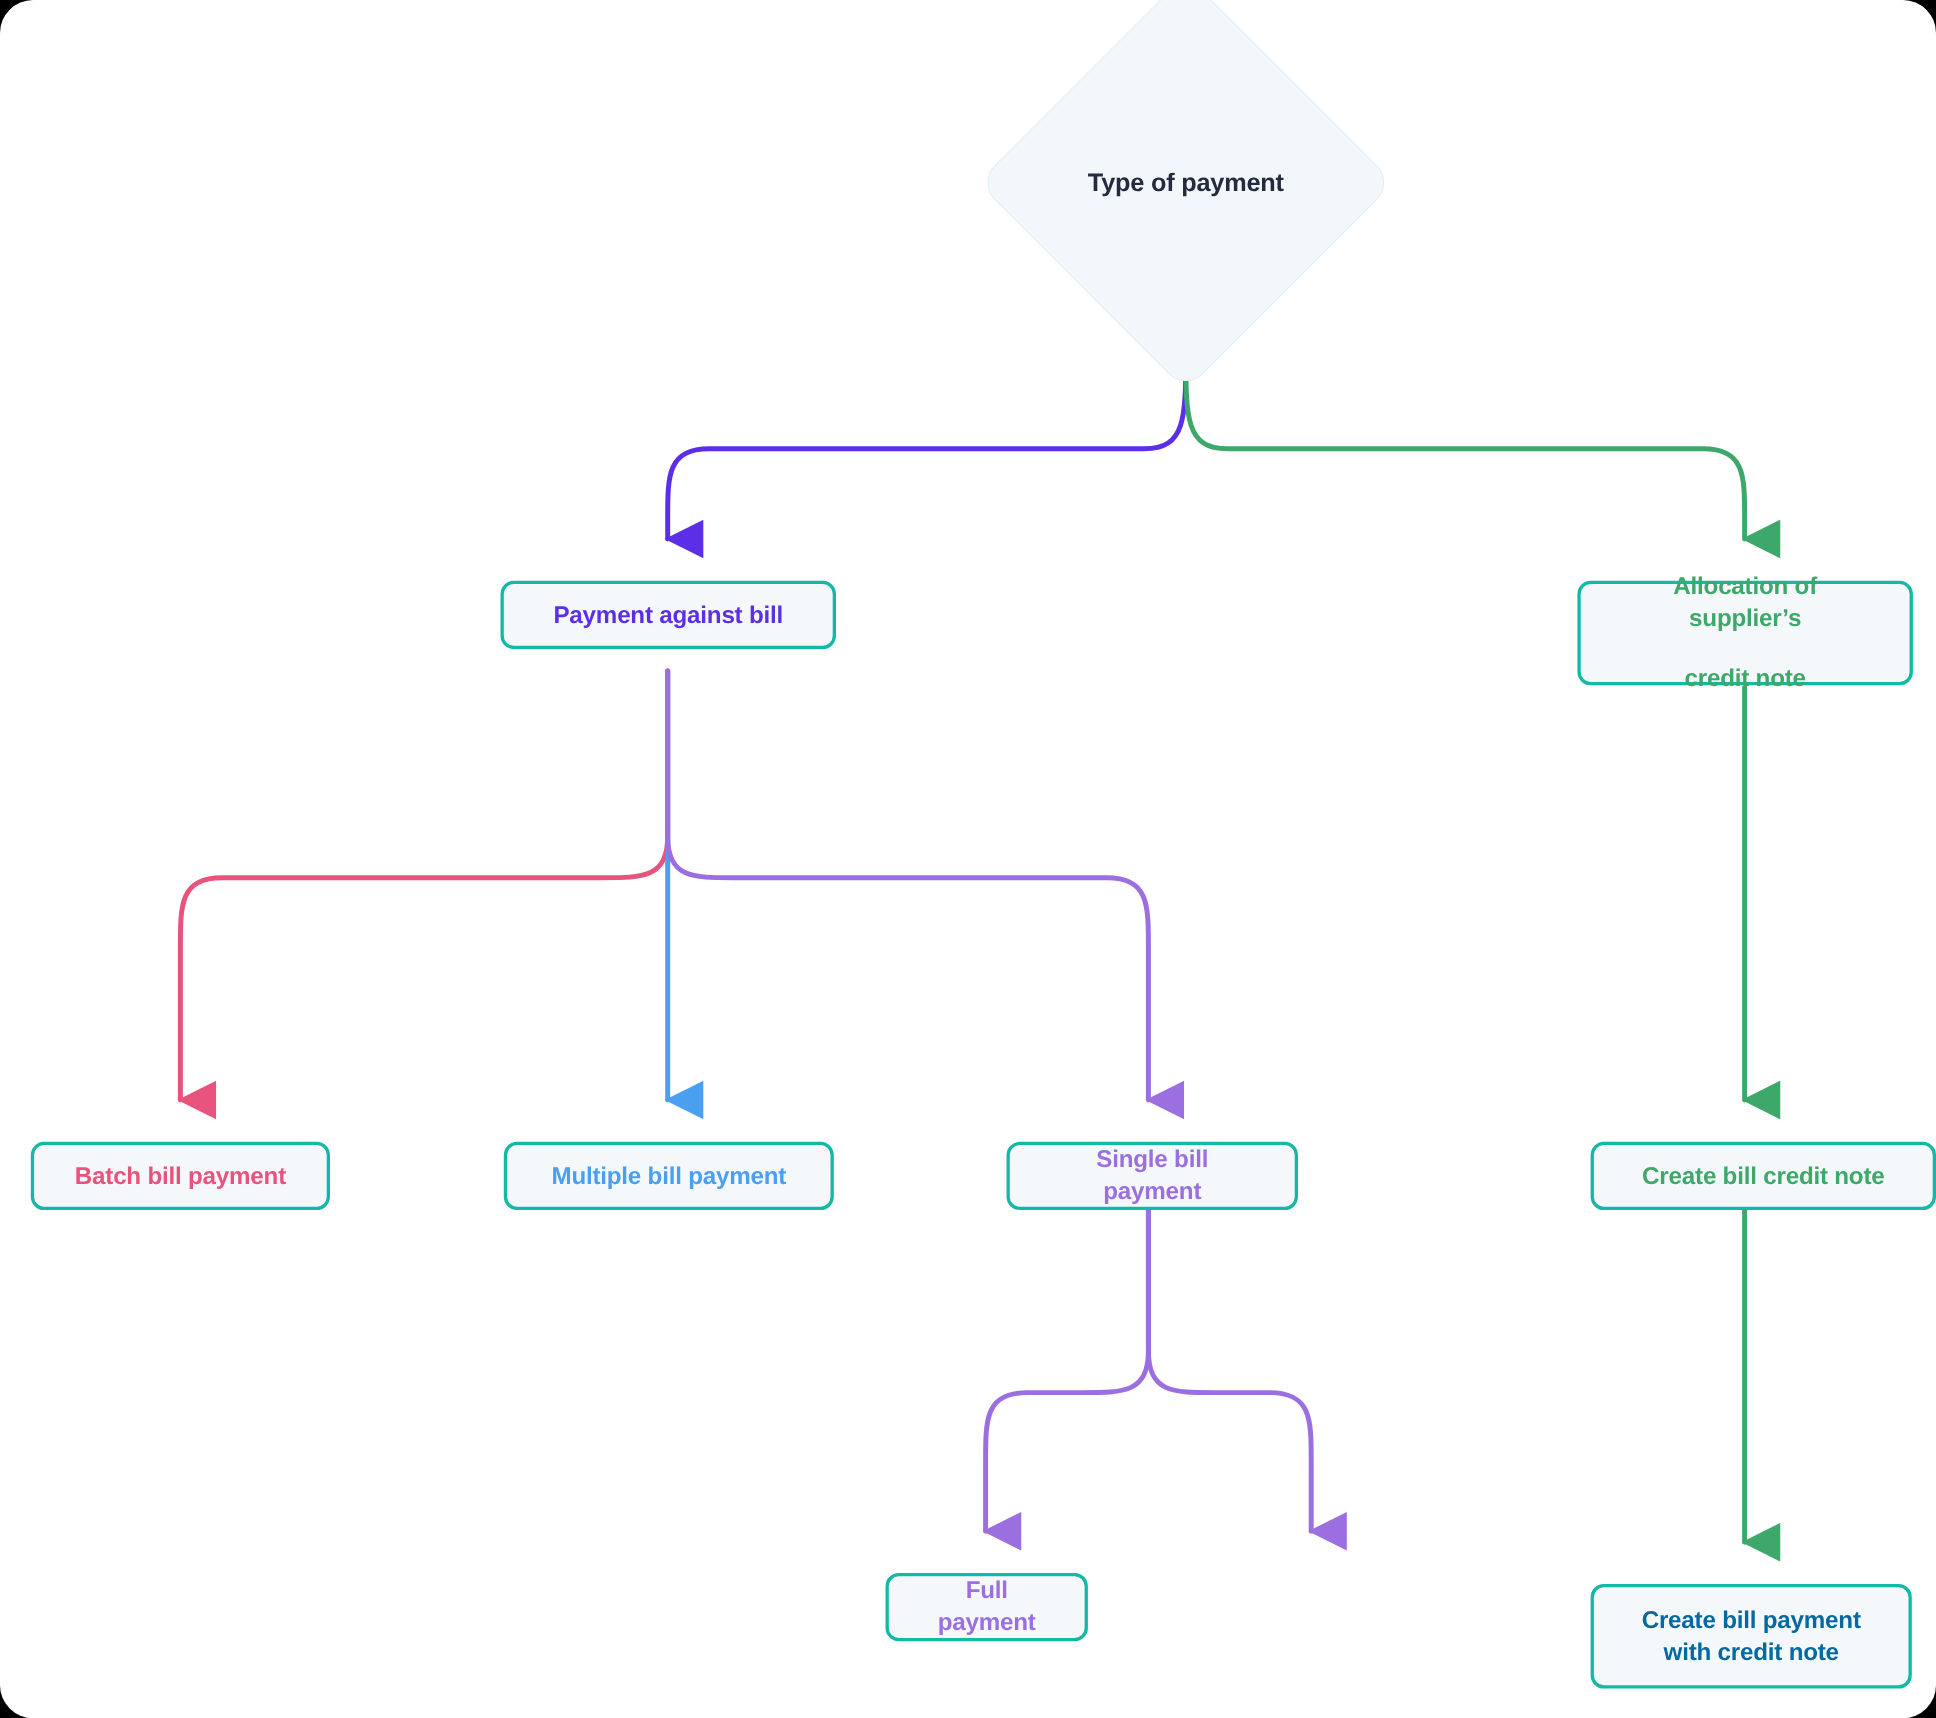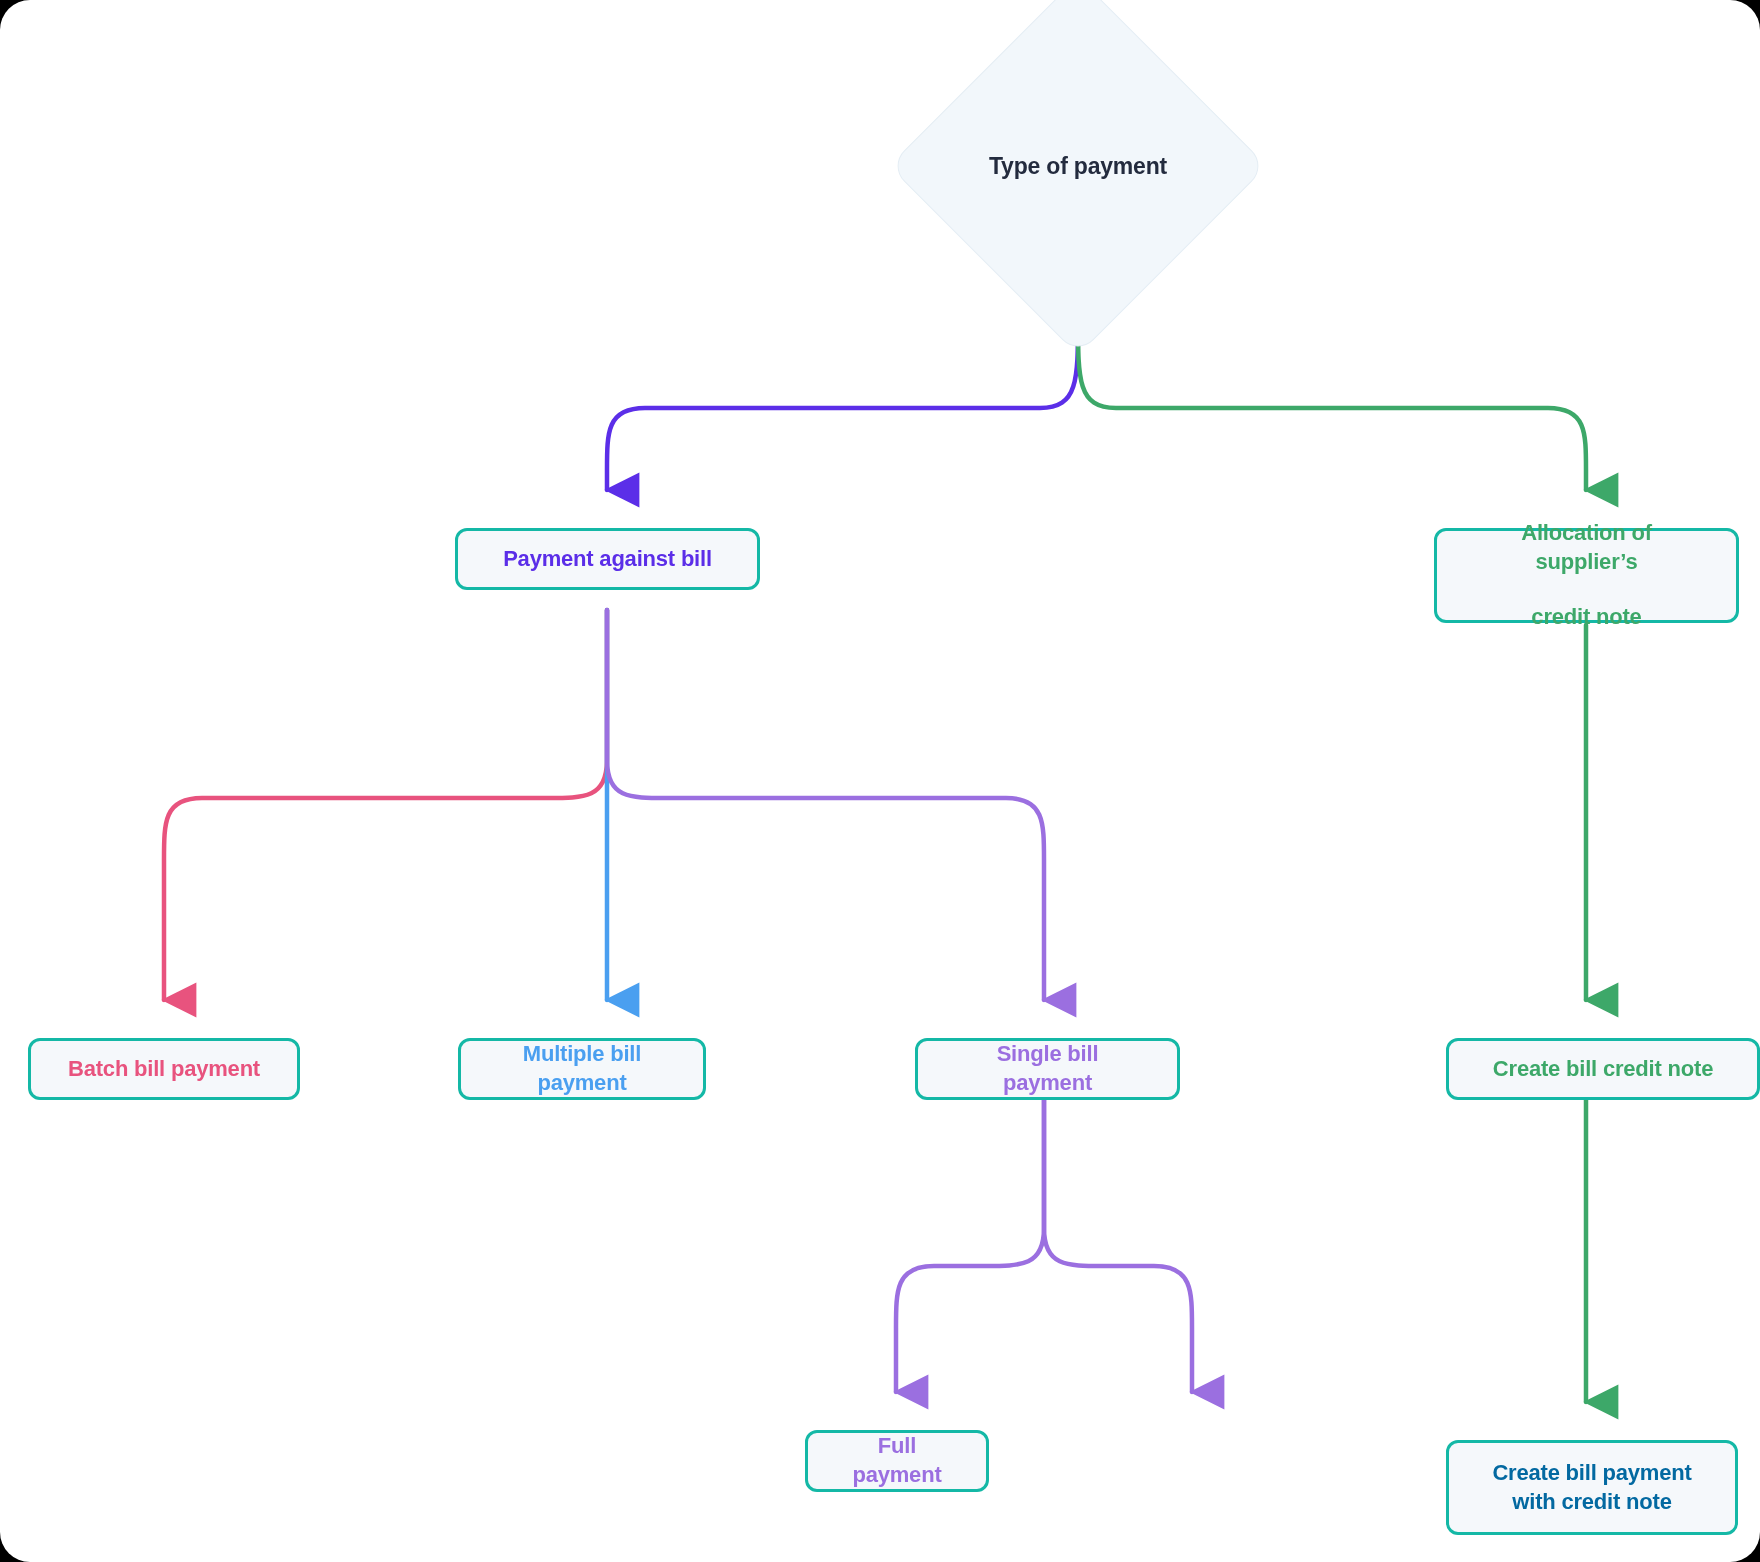--- a/index.html
+++ b/index.html
@@ -151,21 +151,21 @@
 
   <div class="node-box" style="left:1434px; top:528px; width:305px; height:95px; font-size:22px; color:#3DA869; flex-direction:column;gap:27px;">
     <span>Allocation of supplier’s</span>
     <span>credit note</span>
   </div>
 
   <div class="node-box" style="left:28px; top:1038px; width:272px; height:62px; font-size:22px; color:#E8537E;">
     <span>Batch bill payment</span>
   </div>
 
-  <div class="node-box" style="left:458px; top:1038px; width:248px; height:62px; font-size:22px; color:#4A9FF0;">
+  <div class="node-box" style="left:458px; top:1038px; width:300px; height:62px; font-size:22px; color:#4A9FF0;">
     <span>Multiple bill payment</span>
   </div>
 
   <div class="node-box" style="left:915px; top:1038px; width:265px; height:62px; font-size:22px; color:#9B6FE0;">
     <span>Single bill payment</span>
   </div>
 
   <div class="node-box" style="left:1446px; top:1038px; width:314px; height:62px; font-size:22px; color:#3DA869;">
     <span>Create bill credit note</span>
   </div>

